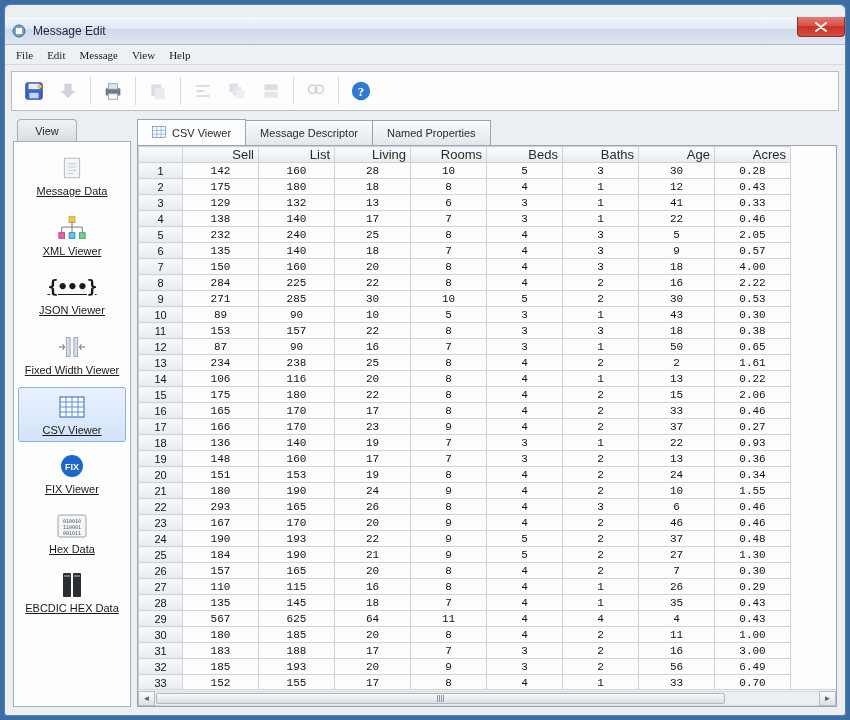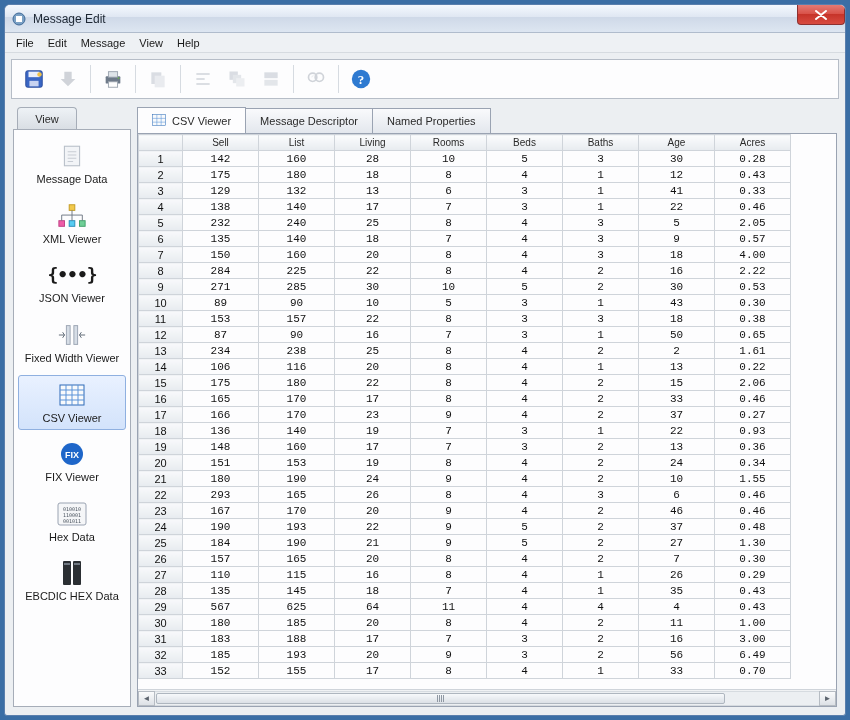--- a/index.html
+++ b/index.html
@@ -24,20 +24,21 @@
   }
   
   .titlebar {
     height: 28px;
     background: linear-gradient(to bottom, #f4f8fe 0%, #dfe7f2 45%, #cfd9e8 46%, #dde6f1 100%);
     border-bottom: 1px solid #b0bccc;
     display: flex;
     align-items: center;
     padding: 0 0 0 6px;
     position: relative;
+    margin-top: 12px;
   }
   .titlebar .app-icon {
     width: 16px; height: 16px; margin-right: 6px;
     display: inline-flex; align-items: center; justify-content: center;
   }
   .titlebar .title { color: #1d2733; font-size: 12px; }
   .win-btns { position: absolute; right: 0; top: 0; display: flex; } 
   .win-close {
     width: 48px; height: 20px; border: 1px solid #8d302f; border-top:none;
     background: linear-gradient(to bottom, #e47a74 0%, #d9534a 45%, #c53228 46%, #d84b40 100%);
@@ -47,21 +48,21 @@
   .win-close svg { width: 12px; height: 10px; }
   
   .menubar {
     height: 20px;
     background: #eef1f4;
     display: flex;
     align-items: center;
     padding: 0 4px;
     border-bottom: 1px solid #d6dbe0;
   }
-  .menubar .menu-item { padding: 2px 7px; color: #1a1a1a; cursor: default; }
+  .menubar .menu-item { padding: 2px 7px; color: #1a1a1a; cursor: default; font-family: Liberation Serif, serif; }
   
   .toolbar-wrap {
     padding: 6px 6px 4px 6px;
     background: #eceff2;
   }
   .toolbar {
     height: 40px;
     border: 1px solid #b6bdc7;
     background: #fdfdfe;
     display: flex;
@@ -101,21 +102,21 @@
     flex:1;
     background: #fdfdfe;
     border: 1px solid #a6adb8;
     padding: 6px 4px;
     overflow-y: auto;
   }
   .view-item {
     display:flex; flex-direction:column; align-items:center;
     gap: 3px; padding: 5px 2px; margin-bottom:4px;
     text-align:center; line-height:1.15; color:#1a1a1a;
-    border: 1px solid transparent; border-radius:3px;
+    border: 1px solid transparent; border-radius:3px;text-decoration:underline;
   }
   .view-item .vi-icon { width:32px; height:28px; display:flex; align-items:center; justify-content:center; }
   .view-item.selected {
     background: linear-gradient(to bottom, #e9f1ff, #d3e3fb);
     border-color:#8fb0e0;
   }
   .view-item .braces { font-size:18px; font-weight:bold; font-family: Consolas, monospace; letter-spacing:-1px; }
 
   
   .main {
@@ -163,22 +164,22 @@
     height: 16px;
     text-align: center;
     padding: 0 4px;
     white-space: nowrap;
   }
   table.grid th {
     background: linear-gradient(to bottom, #fbfcfd, #e7ebef);
     font-family: Tahoma, Arial, sans-serif;
     font-weight: normal;
     color:#2a2a2a;
-    font-size: 10px;
-    position: sticky; top:0;
+    font-size: 13px;
+    position: sticky; top:0;text-align:right;
   }
   table.grid .rowhdr {
     background: linear-gradient(to bottom, #f8f9fb, #e7ebef);
     font-family: Tahoma, Arial, sans-serif;
     text-align:center;
     width: 44px;
     position: sticky; left:0;
   }
   table.grid td.data { width: 76px; }
   table.grid th.colhdr { width: 76px; }

